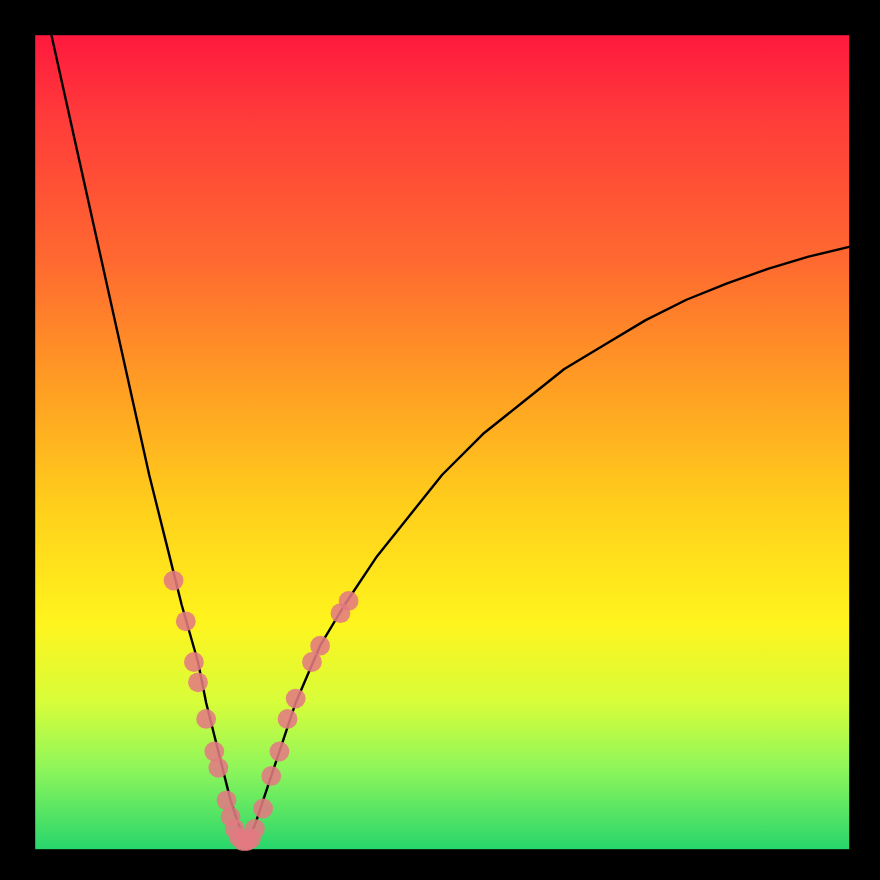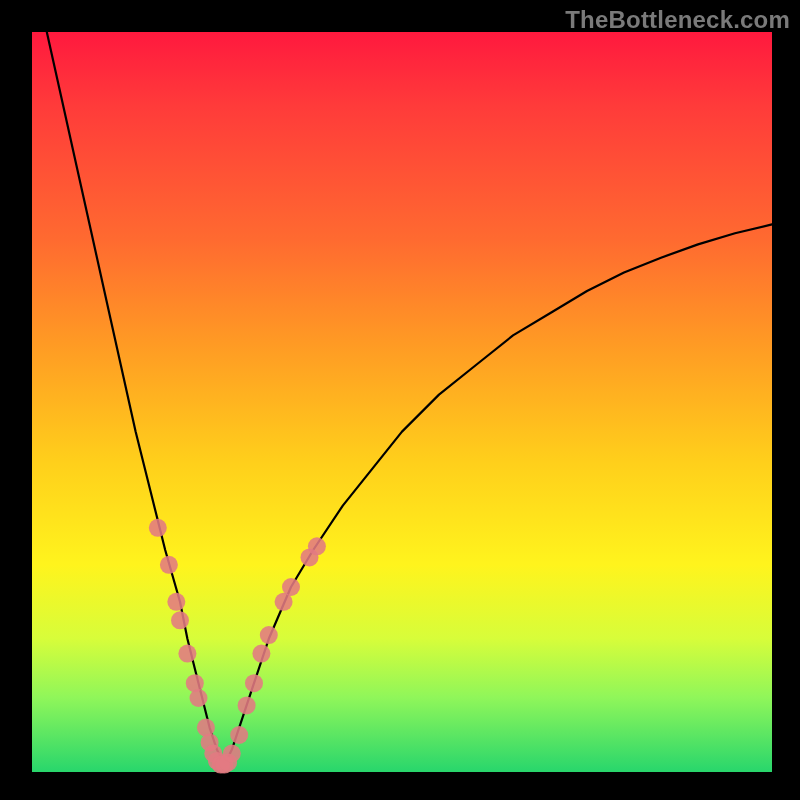--- a/index.html
+++ b/index.html
@@ -85,14 +85,13 @@
         <circle cx="254.0" cy="683.2" r="9" fill="#e27a82" fill-opacity="0.88"></circle>
         <circle cx="261.4" cy="653.6" r="9" fill="#e27a82" fill-opacity="0.88"></circle>
         <circle cx="268.8" cy="635.1" r="9" fill="#e27a82" fill-opacity="0.88"></circle>
         <circle cx="283.6" cy="601.8" r="9" fill="#e27a82" fill-opacity="0.88"></circle>
         <circle cx="291.0" cy="587.0" r="9" fill="#e27a82" fill-opacity="0.88"></circle>
         <circle cx="309.5" cy="557.4" r="9" fill="#e27a82" fill-opacity="0.88"></circle>
         <circle cx="316.9" cy="546.3" r="9" fill="#e27a82" fill-opacity="0.88"></circle>
       </g>
   </svg>
 
-  <div class="watermark">TheBottleneck.com</div>
 </div>
 
 </body></html>

